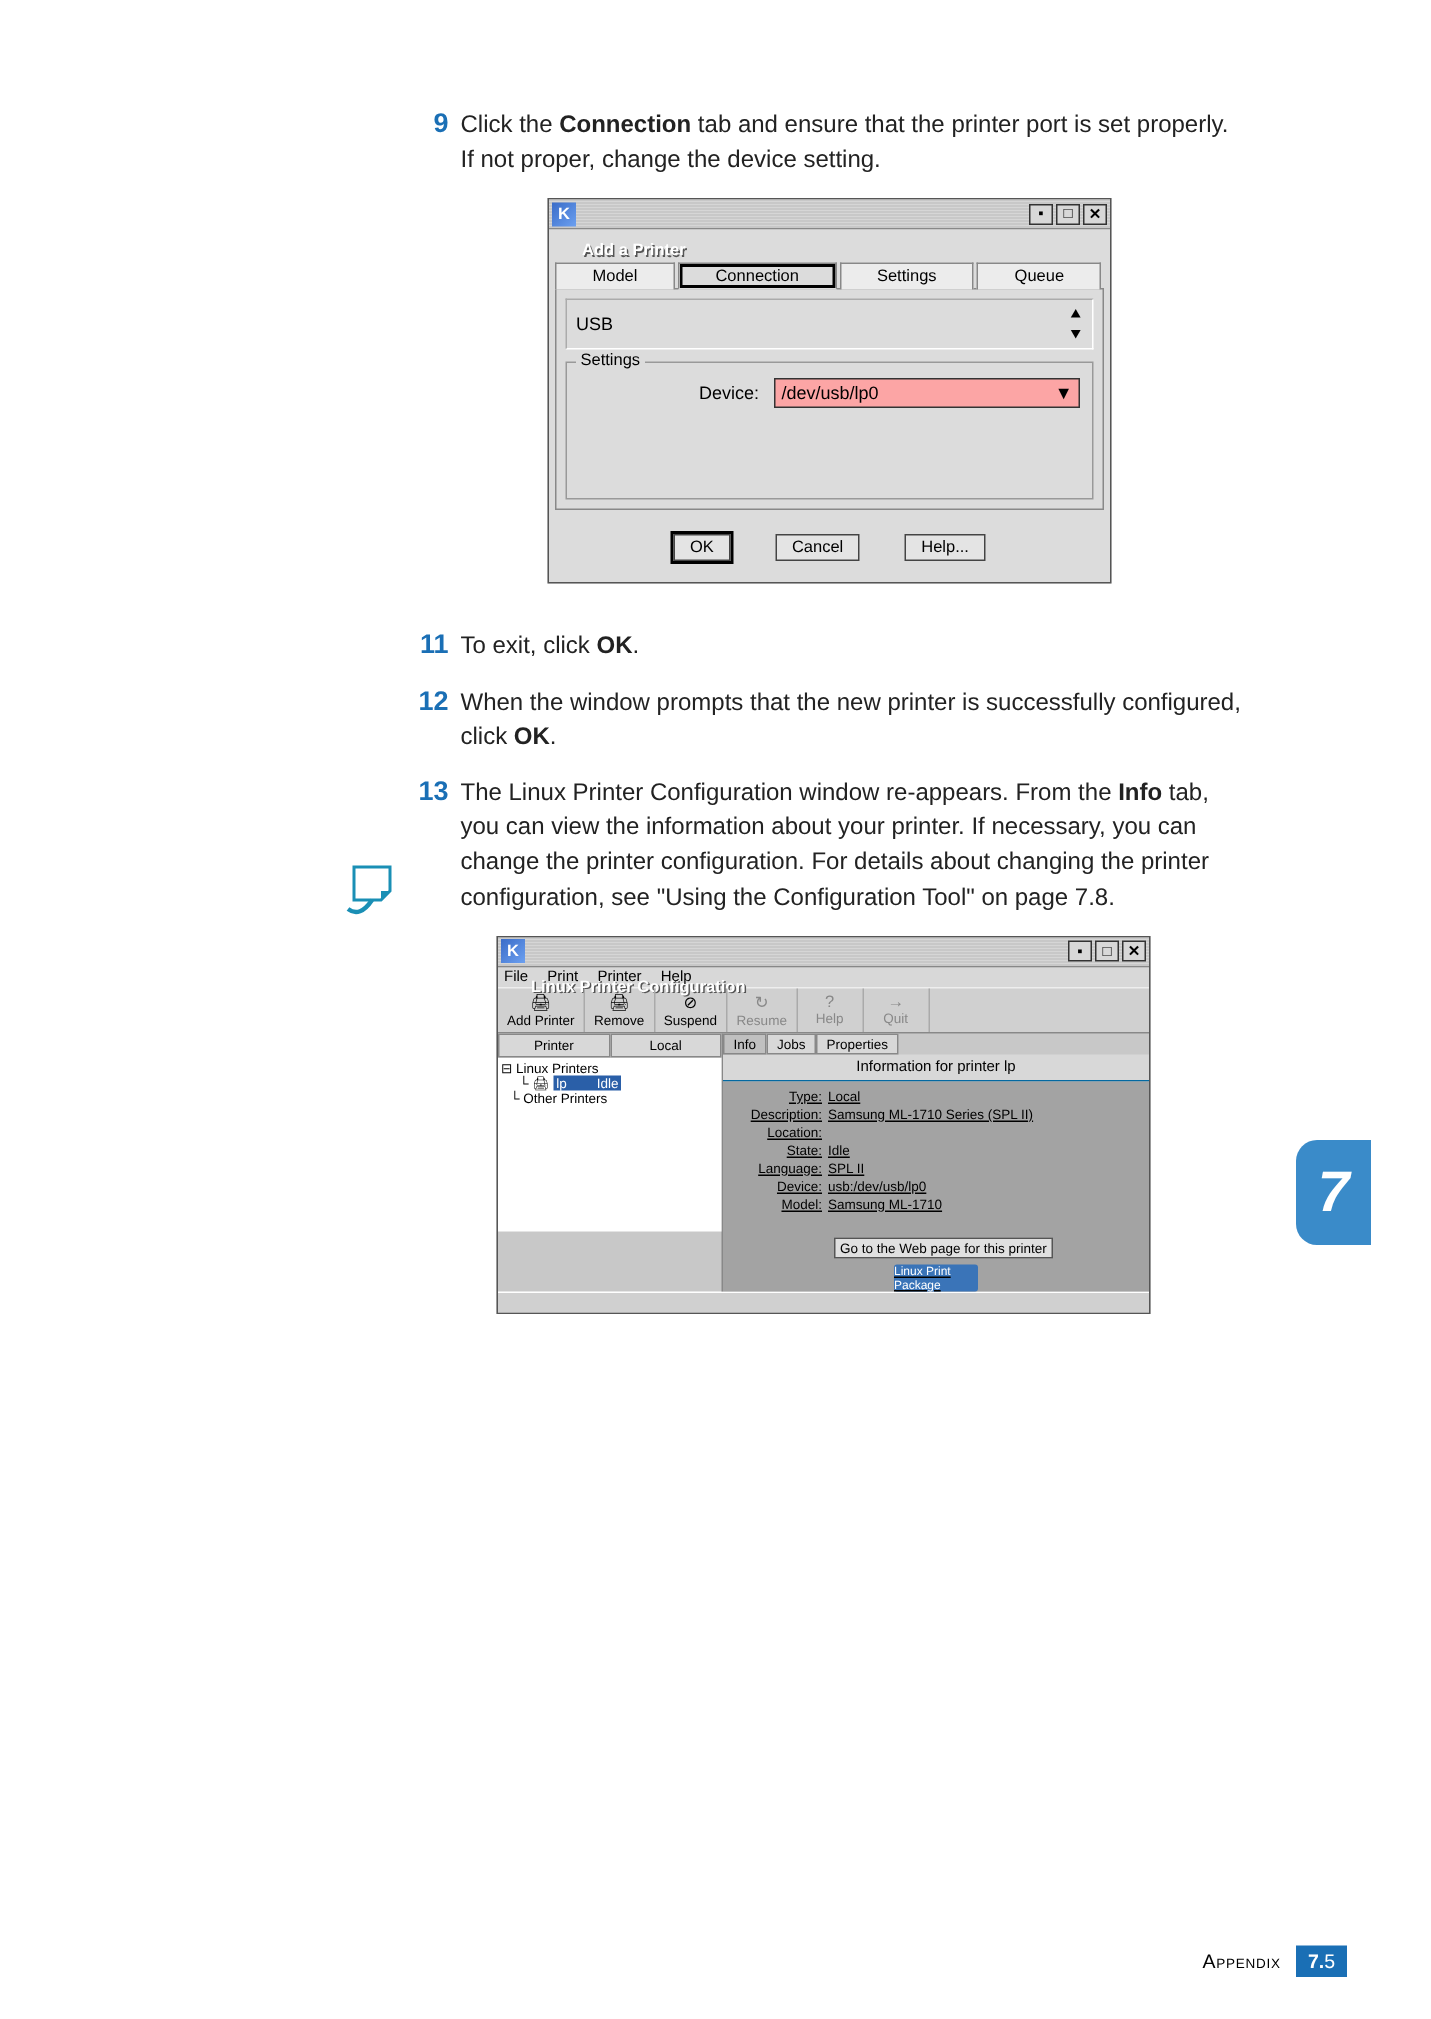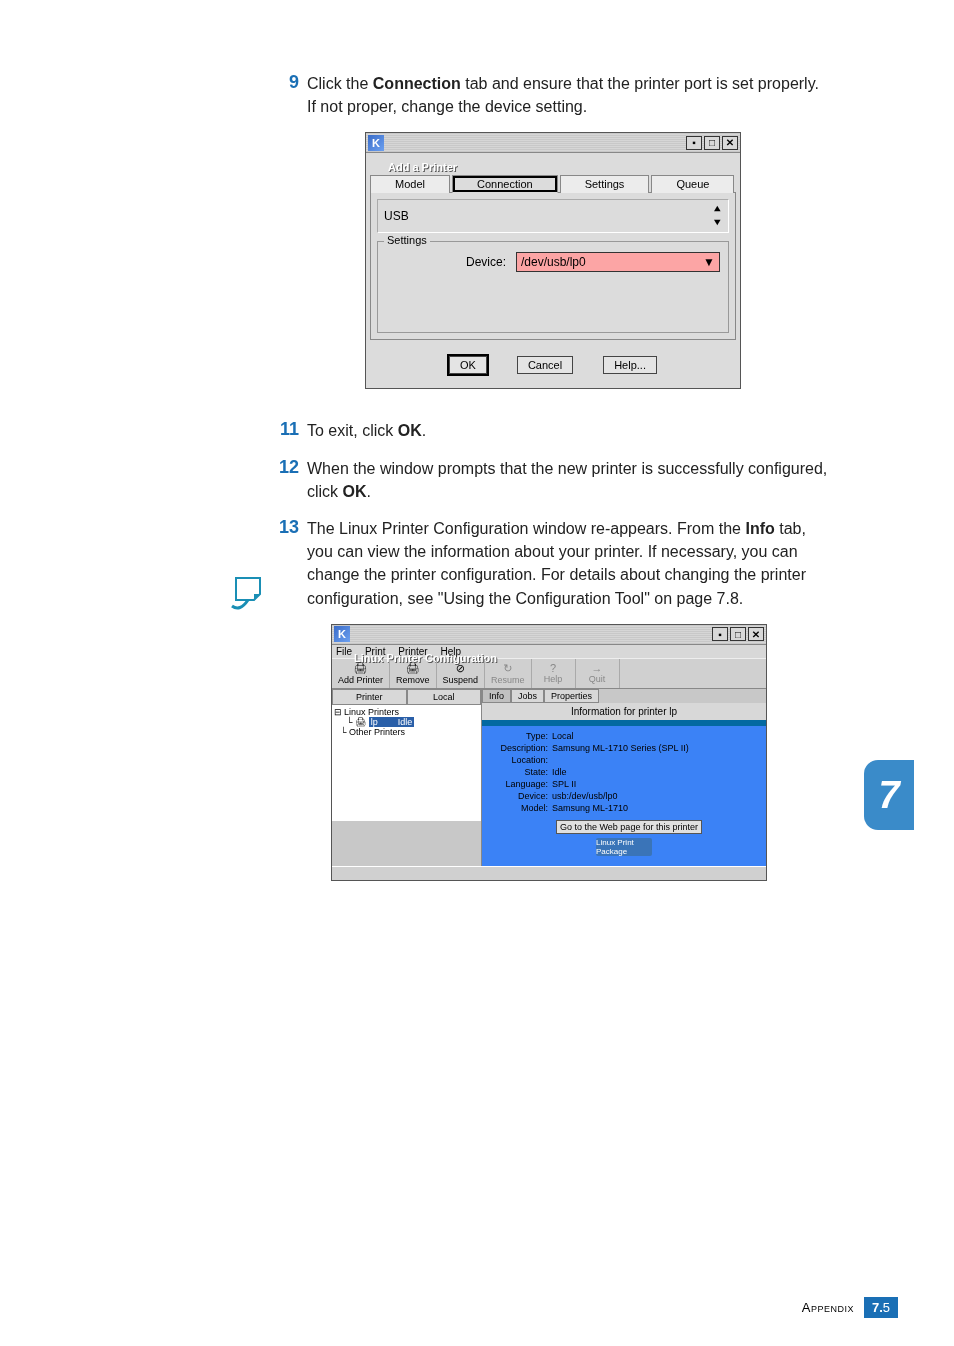--- a/index.html
+++ b/index.html
@@ -193,26 +193,26 @@
   .d2tab-l {
     flex: 1; padding: 2px 0; text-align: center;
     border: 1px solid #888; background: #d8d8d8; font-size: 9px;
   }
   .tree { background: #fff; height: 116px; padding: 2px; font-size: 9px; }
   .tree-sel { background: #2a5fa8; color: #fff; padding: 0 2px; }
   .d2right { flex: 1; }
   .d2tabs-r { display: flex; }
   .d2tab-r { padding: 1px 6px; border: 1px solid #888; background: #d8d8d8; font-size: 9px; }
   .d2tab-r.hl { background:#c0c0c0; }
-  .infohead { text-align: center; font-size: 10px; padding: 3px 12px; background: #d8d8d8; border-bottom:6px solid #0369a1;}
-  .infogrid { padding: 4px 8px; background: #3b82f6; height: 140px; }
+  .infohead { text-align: center; font-size: 10px; padding: 3px 12px; background: #d8d8d8; border-bottom:1px solid #0369a1;}
+  .infogrid { padding: 4px 8px; background: #a3a3a3; height: 140px; text-decoration: underline; }
   .inforow { display: flex; font-size: 9px; padding: 1px 0; }
   .infolabel { width: 62px; text-align: right; padding-right: 4px; }
   .infoval { flex: 1; }
-  .gobtn { border: 1px solid #555; background: #e0e0e0; padding: 1px 3px; display: inline-block; margin-top: 6px; margin-left: 66px; font-size: 9px; }
+  .gobtn { border: 1px solid #555; background: #e0e0e0; padding: 1px 3px; display: inline-block; margin-top: 16px; margin-left: 66px; font-size: 9px; }
   .pkgbadge { margin: 4px auto 0; width: 56px; height: 18px; background: #3a74b8; color: #fff; font-size: 8px; display:flex; align-items:center; justify-content:center; border-radius:2px; }
   .statusbar { height: 14px; background: #d0d0d0; border-top: 1px solid #fff; }
 
   
   .footer {
     position: absolute;
     right: 56px;
     bottom: 28px;
     display: flex;
     align-items: center;

